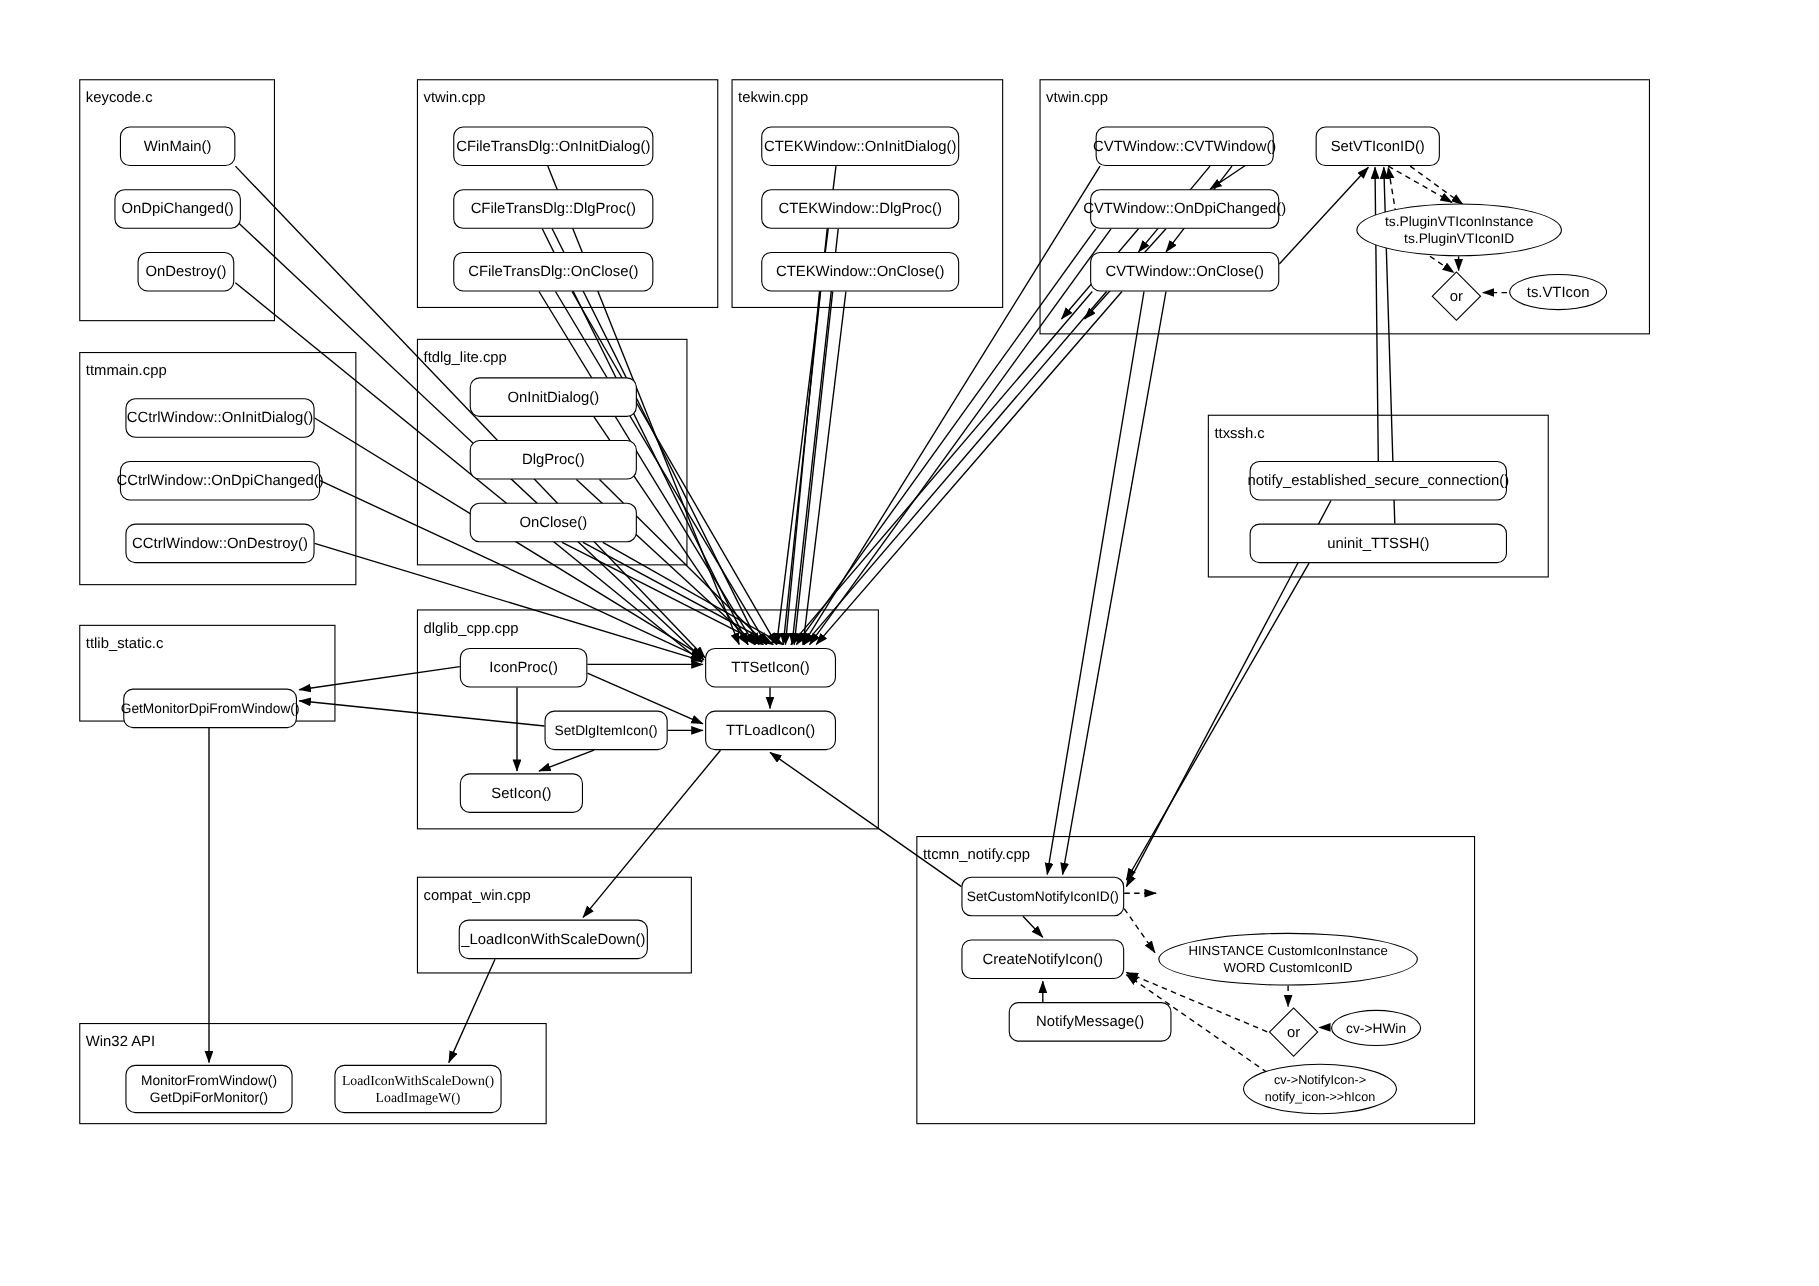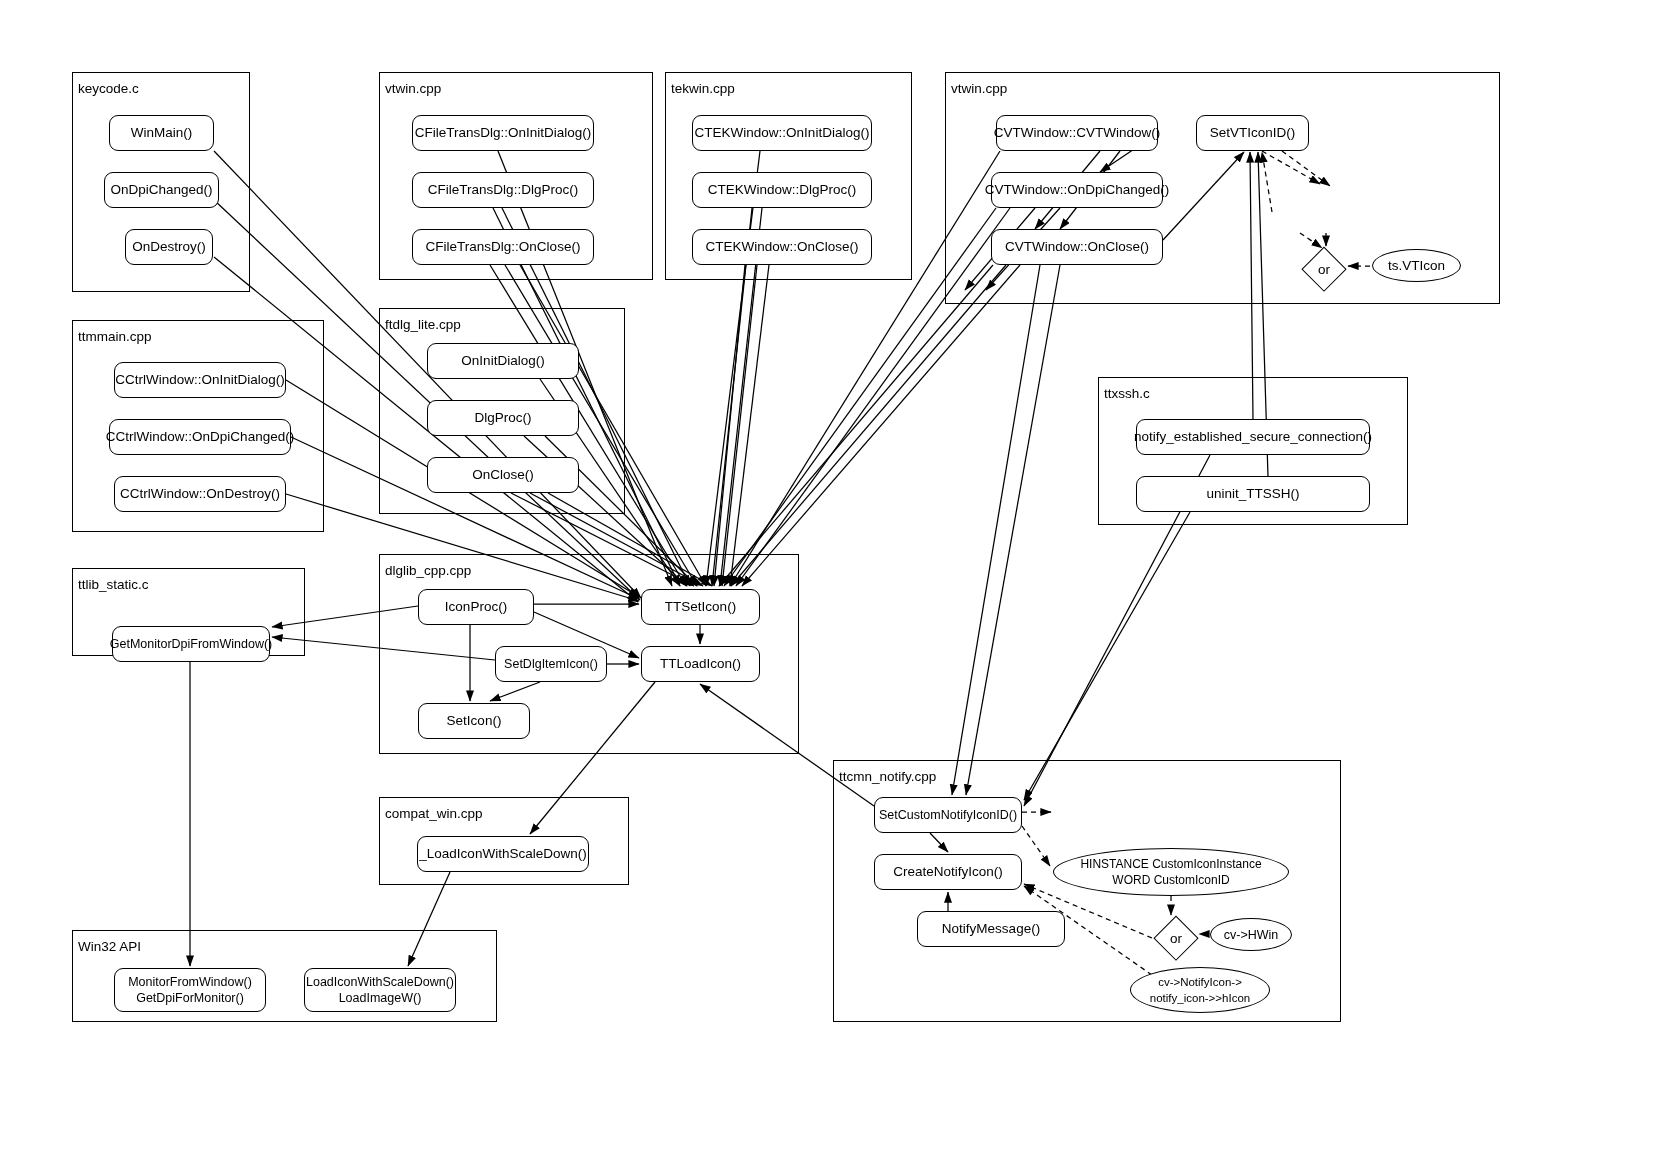--- a/index.html
+++ b/index.html
@@ -196,27 +196,29 @@
   <div class="node" style="left:418px;top:589px;width:116px;height:36px;">IconProc()</div>
   <div class="node" style="left:641px;top:589px;width:119px;height:36px;">TTSetIcon()</div>
   <div class="node" style="left:495px;top:646px;width:112px;height:36px;font-size:12.5px;">SetDlgItemIcon()</div>
   <div class="node" style="left:641px;top:646px;width:119px;height:36px;">TTLoadIcon()</div>
   <div class="node" style="left:418px;top:703px;width:112px;height:36px;">SetIcon()</div>
 
   <div class="node" style="left:417px;top:836px;width:172px;height:36px;">_LoadIconWithScaleDown()</div>
 
   <div class="node two" style="left:114px;top:968px;width:152px;height:44px;font-size:12.5px;white-space:pre-line;">MonitorFromWindow()
 GetDpiForMonitor()</div>
-  <div class="node two" style="left:304px;top:968px;width:152px;height:44px;font-size:12.5px;white-space:pre-line;">LoadIconWithScaleDown()
+  <div class="node two" style="left:304px;top:968px;width:152px;height:44px;font-size:12.5px;white-space:pre-line;font-family:Liberation Serif, serif;">LoadIconWithScaleDown()
 LoadImageW()</div>
 
   <div class="node" style="left:874px;top:797px;width:148px;height:36px;font-size:12.5px;">SetCustomNotifyIconID()</div>
   <div class="node" style="left:874px;top:854px;width:148px;height:36px;">CreateNotifyIcon()</div>
   <div class="node" style="left:874px;top:911px;width:148px;height:36px;margin-left:43px;">NotifyMessage()</div>
 
+  <div class="ell" style="left:1233px;top:185px;width:187px;height:48px;font-size:12.5px;white-space:pre-line;">ts.PluginVTIconInstance
+ts.PluginVTIconID</div>
   <div class="ell" style="left:1372px;top:249px;width:89px;height:33px;">ts.VTIcon</div>
   <div class="ell" style="left:1053px;top:848px;width:236px;height:48px;font-size:12px;white-space:pre-line;">HINSTANCE CustomIconInstance
 WORD CustomIconID</div>
   <div class="ell" style="left:1210px;top:918px;width:82px;height:33px;font-size:12.5px;">cv-&gt;HWin</div>
   <div class="ell" style="left:1130px;top:967px;width:140px;height:46px;font-size:11.5px;white-space:pre-line;">cv-&gt;NotifyIcon-&gt;
 notify_icon-&gt;&gt;hIcon</div>
 
   <div class="dia" style="left:1303px;top:248px;width:42px;height:42px;">
     <div class="sq"></div>
     <div class="txt">or</div>

